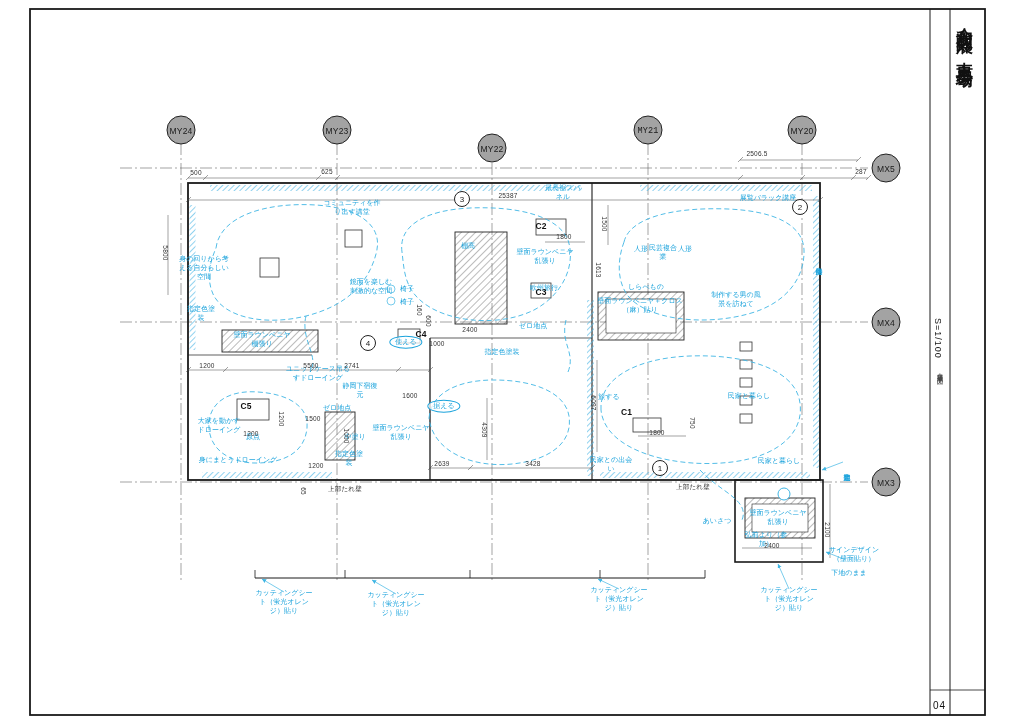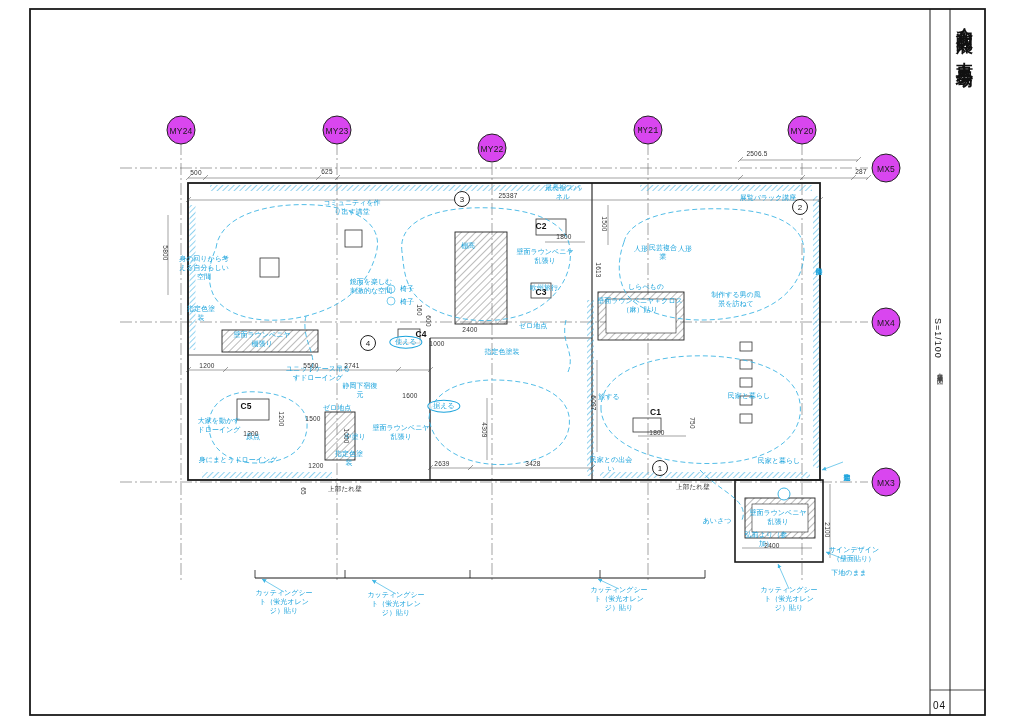--- a/index.html
+++ b/index.html
@@ -15,21 +15,21 @@
   }
   .lbl.wrap{white-space:normal;}
   .lbl.blue{color:#1ba3dc;}
   .lbl.v{writing-mode:vertical-rl;}
   .lbl.dim{font-size:6.5px;color:#333;letter-spacing:0.2px;}
   .lbl.clabel{font-size:8.5px;color:#111;font-weight:bold;}
   .lbl.oval{border:1px solid #1ba3dc;border-radius:50%;padding:1px 5px;background:rgba(255,255,255,0.75);}
   .bubble{
     position:absolute;width:27px;height:27px;border:1px solid #222;border-radius:50%;
     transform:translate(-50%,-50%);display:flex;align-items:center;justify-content:center;
-    font-size:8.5px;background:#d946ef;letter-spacing:0.2px;
+    font-size:8.5px;background:#a3a3a3;letter-spacing:0.2px;
   }
   .cnum{
     position:absolute;width:14px;height:14px;border:1px solid #222;border-radius:50%;
     transform:translate(-50%,-50%);display:flex;align-items:center;justify-content:center;
     font-size:8px;background:#fff;
   }
   .big-title{
     position:absolute;left:953px;top:13px;writing-mode:vertical-rl;
     font-size:17px;font-weight:bold;letter-spacing:3px;color:#111;
   }
@@ -250,21 +250,21 @@
       <div class="lbl dim" style="left: 410px; top: 396px;">1600</div>
       <div class="lbl dim v" style="left: 303px; top: 491px;">65</div>
       <div class="lbl dim" style="left: 442px; top: 464px;">2639</div>
       <div class="lbl dim" style="left: 533px; top: 464px;">3428</div>
       <div class="lbl dim v" style="left: 484px; top: 430px;">4309</div>
       <div class="lbl dim v" style="left: 593px; top: 403px;">6097</div>
       <div class="lbl dim" style="left: 657px; top: 433px;">1800</div>
       <div class="lbl dim v" style="left: 692px; top: 423px;">750</div>
       <div class="lbl dim" style="left: 772px; top: 546px;">2400</div>
       <div class="lbl dim v" style="left: 827px; top: 530px;">2100</div>
-      <div class="lbl clabel" style="left: 637px; top: 412px; padding-left: 37px;">C1</div>
+      <div class="lbl clabel" style="left: 608px; top: 412px; padding-left: 37px;">C1</div>
       <div class="lbl clabel" style="left: 541px; top: 226px;">C2</div>
       <div class="lbl clabel" style="left: 541px; top: 292px;">C3</div>
       <div class="lbl clabel" style="left: 421px; top: 334px;">C4</div>
       <div class="lbl clabel" style="left: 246px; top: 406px;">C5</div>
       <div class="bubble" style="left: 181px; top: 130px;">MY24</div>
       <div class="bubble" style="left: 337px; top: 130px;">MY23</div>
       <div class="bubble" style="left: 492px; top: 148px;">MY22</div>
       <div class="bubble" style="left: 648px; top: 130px; font-family: Liberation Mono, monospace;">MY21</div>
       <div class="bubble" style="left: 802px; top: 130px;">MY20</div>
       <div class="bubble" style="left: 886px; top: 168px;">MX5</div>

